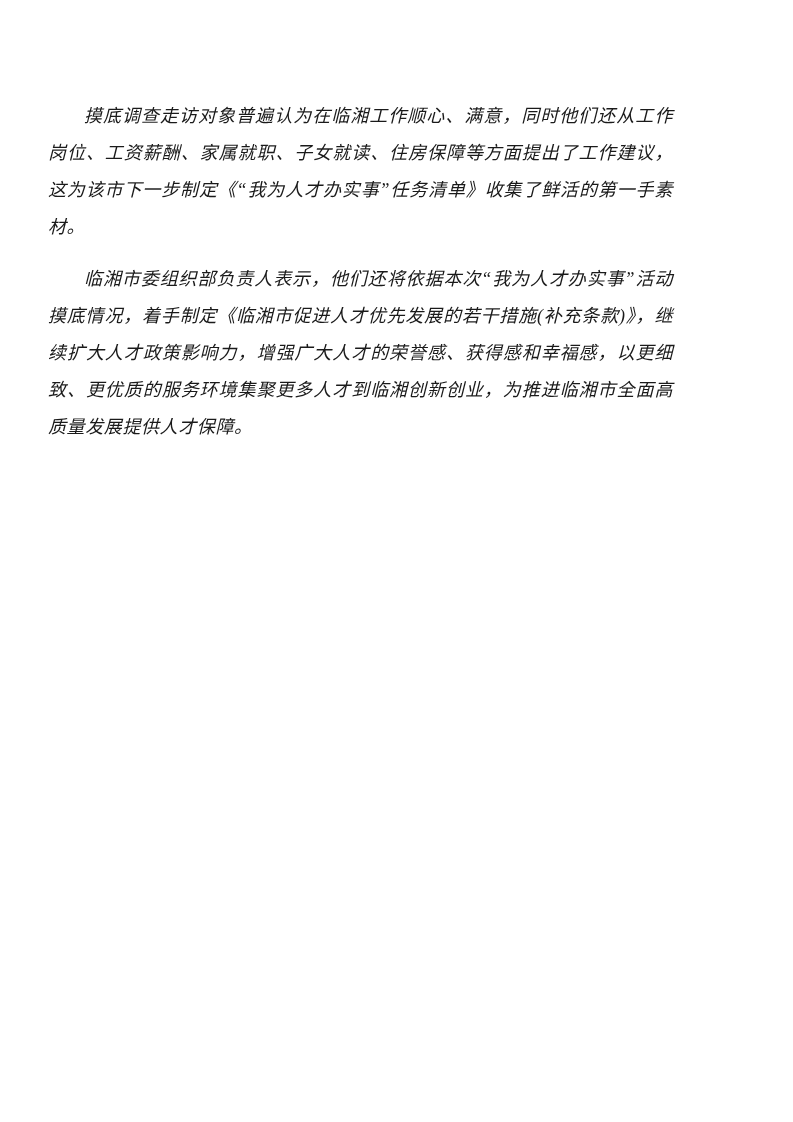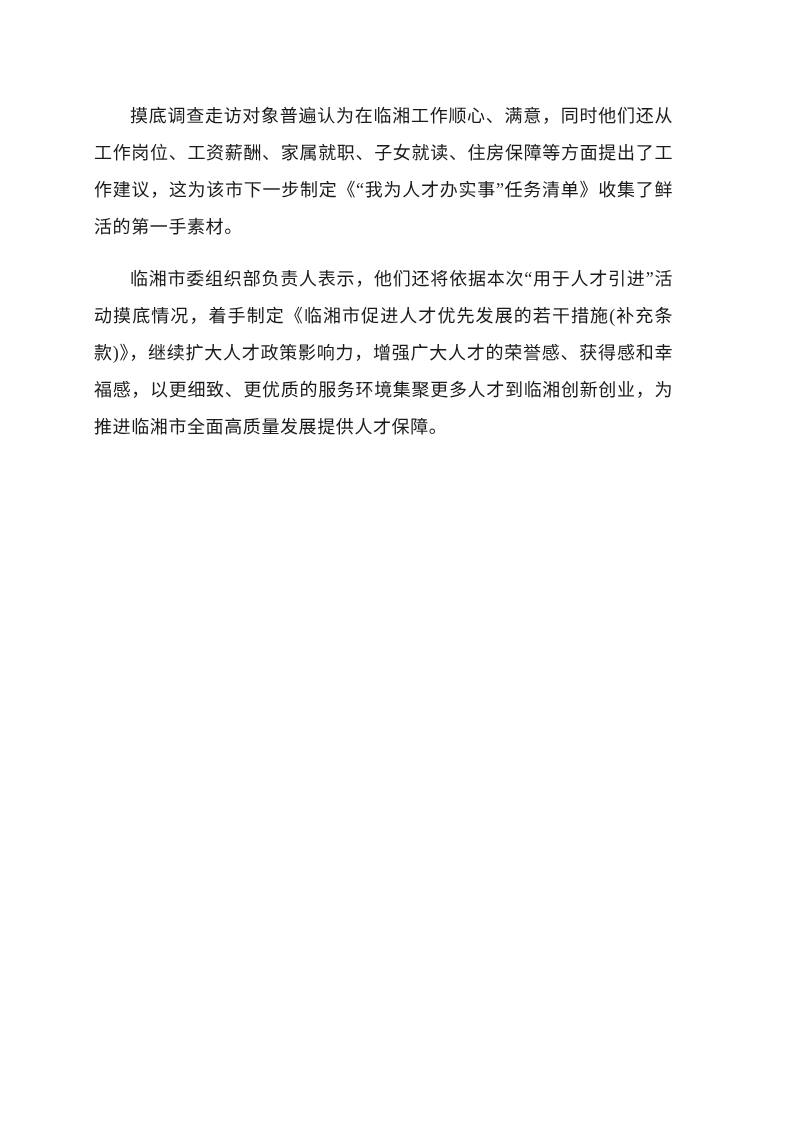--- a/index.html
+++ b/index.html
@@ -11,35 +11,36 @@
     width: 793px;
     height: 1122px;
     overflow: hidden;
     font-family: "Liberation Serif", "DejaVu Serif", serif;
   }
   .page {
     box-sizing: border-box;
     width: 793px;
     height: 1122px;
     background: #ffffff;
-    padding: 98px 120px 0 94px;
+    padding: 98px 120px 0 48px;
+    font-style: italic;
   }
   .doc-body p {
     margin: 0 0 15px 0;
     font-size: 18px;
     line-height: 37px;
     letter-spacing: 0.6px;
     color: #1a1a1a;
     text-align: justify;
     text-justify: inter-ideograph;
     text-indent: 2em;
     word-break: break-all;
   }
 </style>
 </head>
 <body>
 
 <div class="page">
   <div class="doc-body">
     <p>摸底调查走访对象普遍认为在临湘工作顺心、满意，同时他们还从工作岗位、工资薪酬、家属就职、子女就读、住房保障等方面提出了工作建议，这为该市下一步制定《“我为人才办实事”任务清单》收集了鲜活的第一手素材。</p>
-    <p>临湘市委组织部负责人表示，他们还将依据本次“用于人才引进”活动摸底情况，着手制定《临湘市促进人才优先发展的若干措施(补充条款)》，继续扩大人才政策影响力，增强广大人才的荣誉感、获得感和幸福感，以更细致、更优质的服务环境集聚更多人才到临湘创新创业，为推进临湘市全面高质量发展提供人才保障。</p>
+    <p>临湘市委组织部负责人表示，他们还将依据本次“我为人才办实事”活动摸底情况，着手制定《临湘市促进人才优先发展的若干措施(补充条款)》，继续扩大人才政策影响力，增强广大人才的荣誉感、获得感和幸福感，以更细致、更优质的服务环境集聚更多人才到临湘创新创业，为推进临湘市全面高质量发展提供人才保障。</p>
   </div>
 </div>
 
 </body></html>

